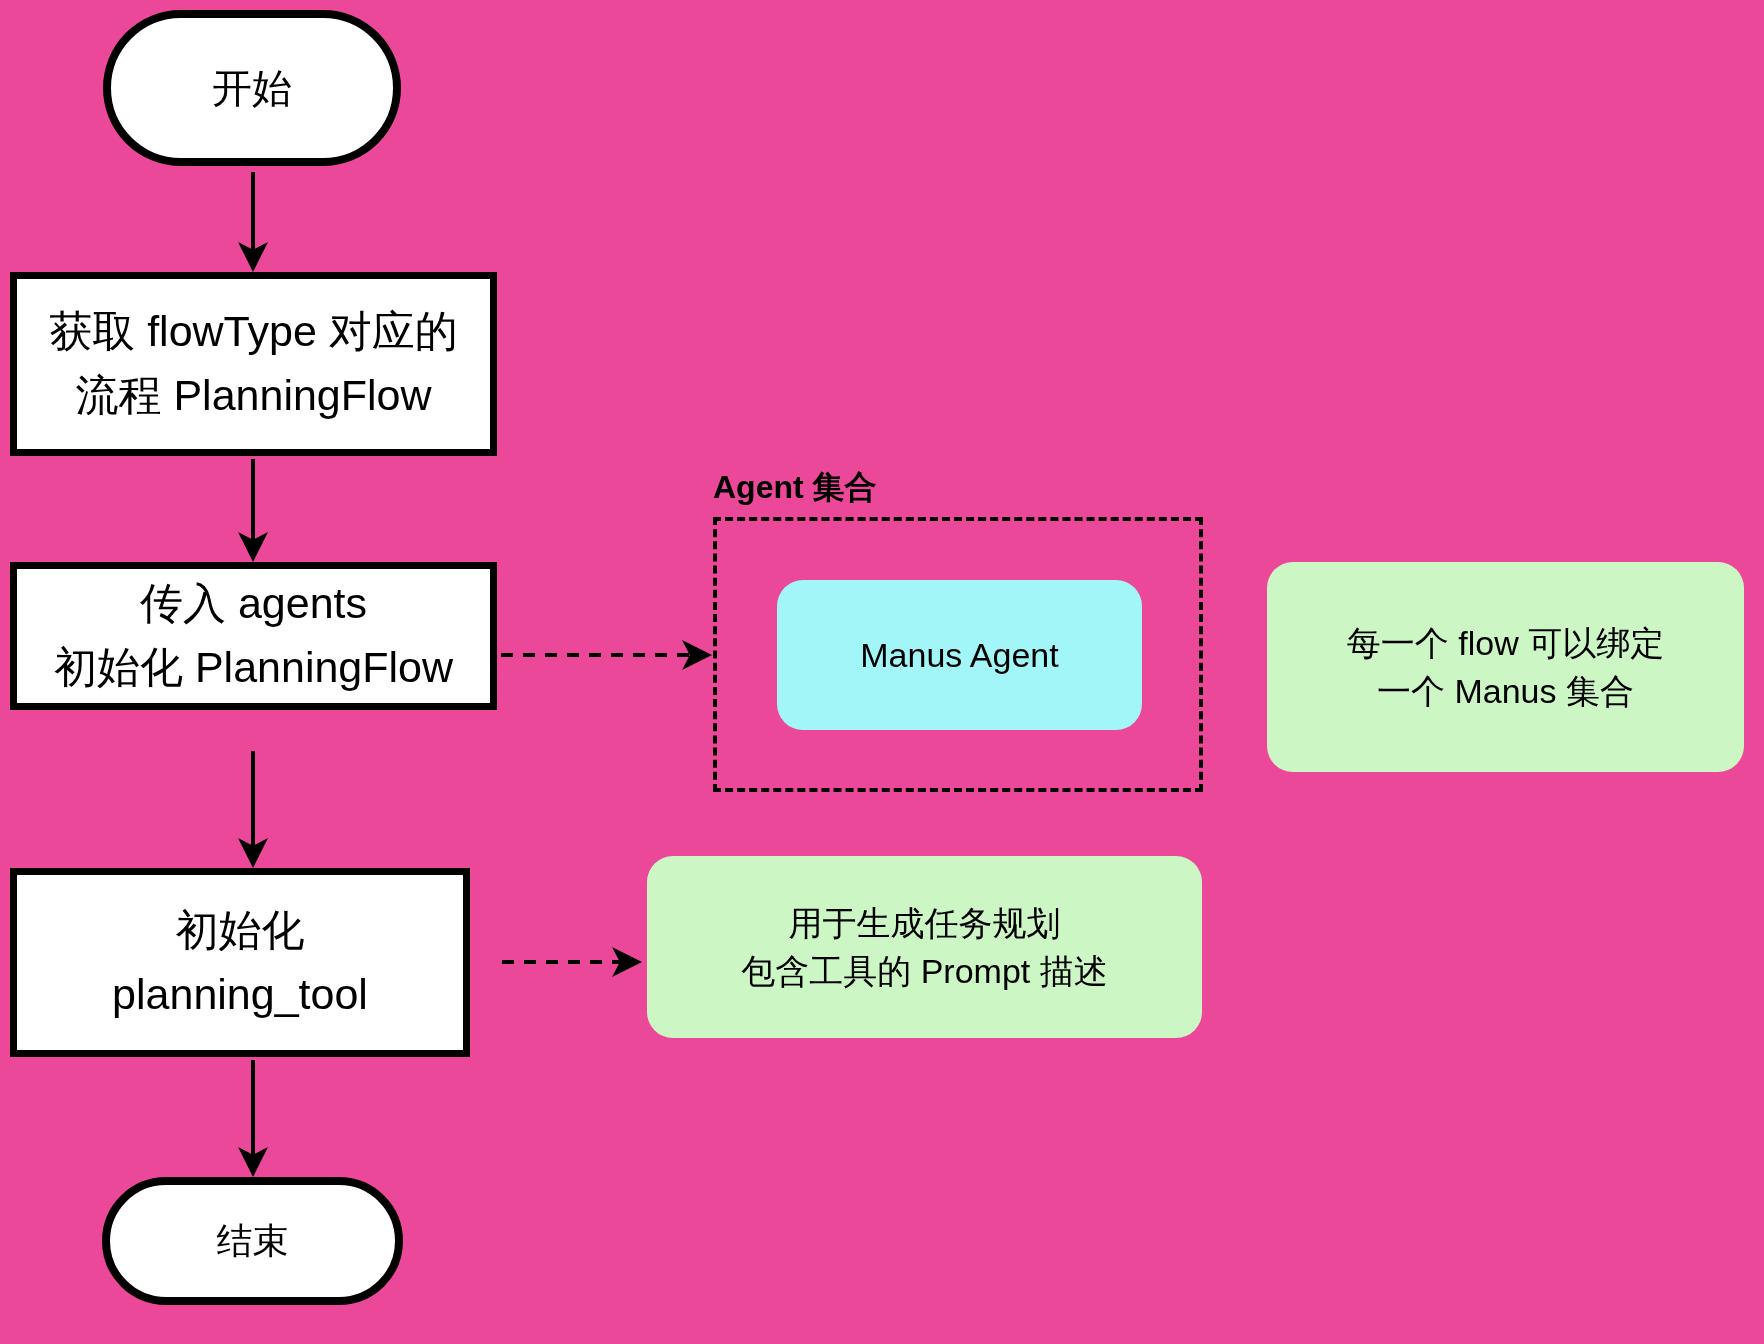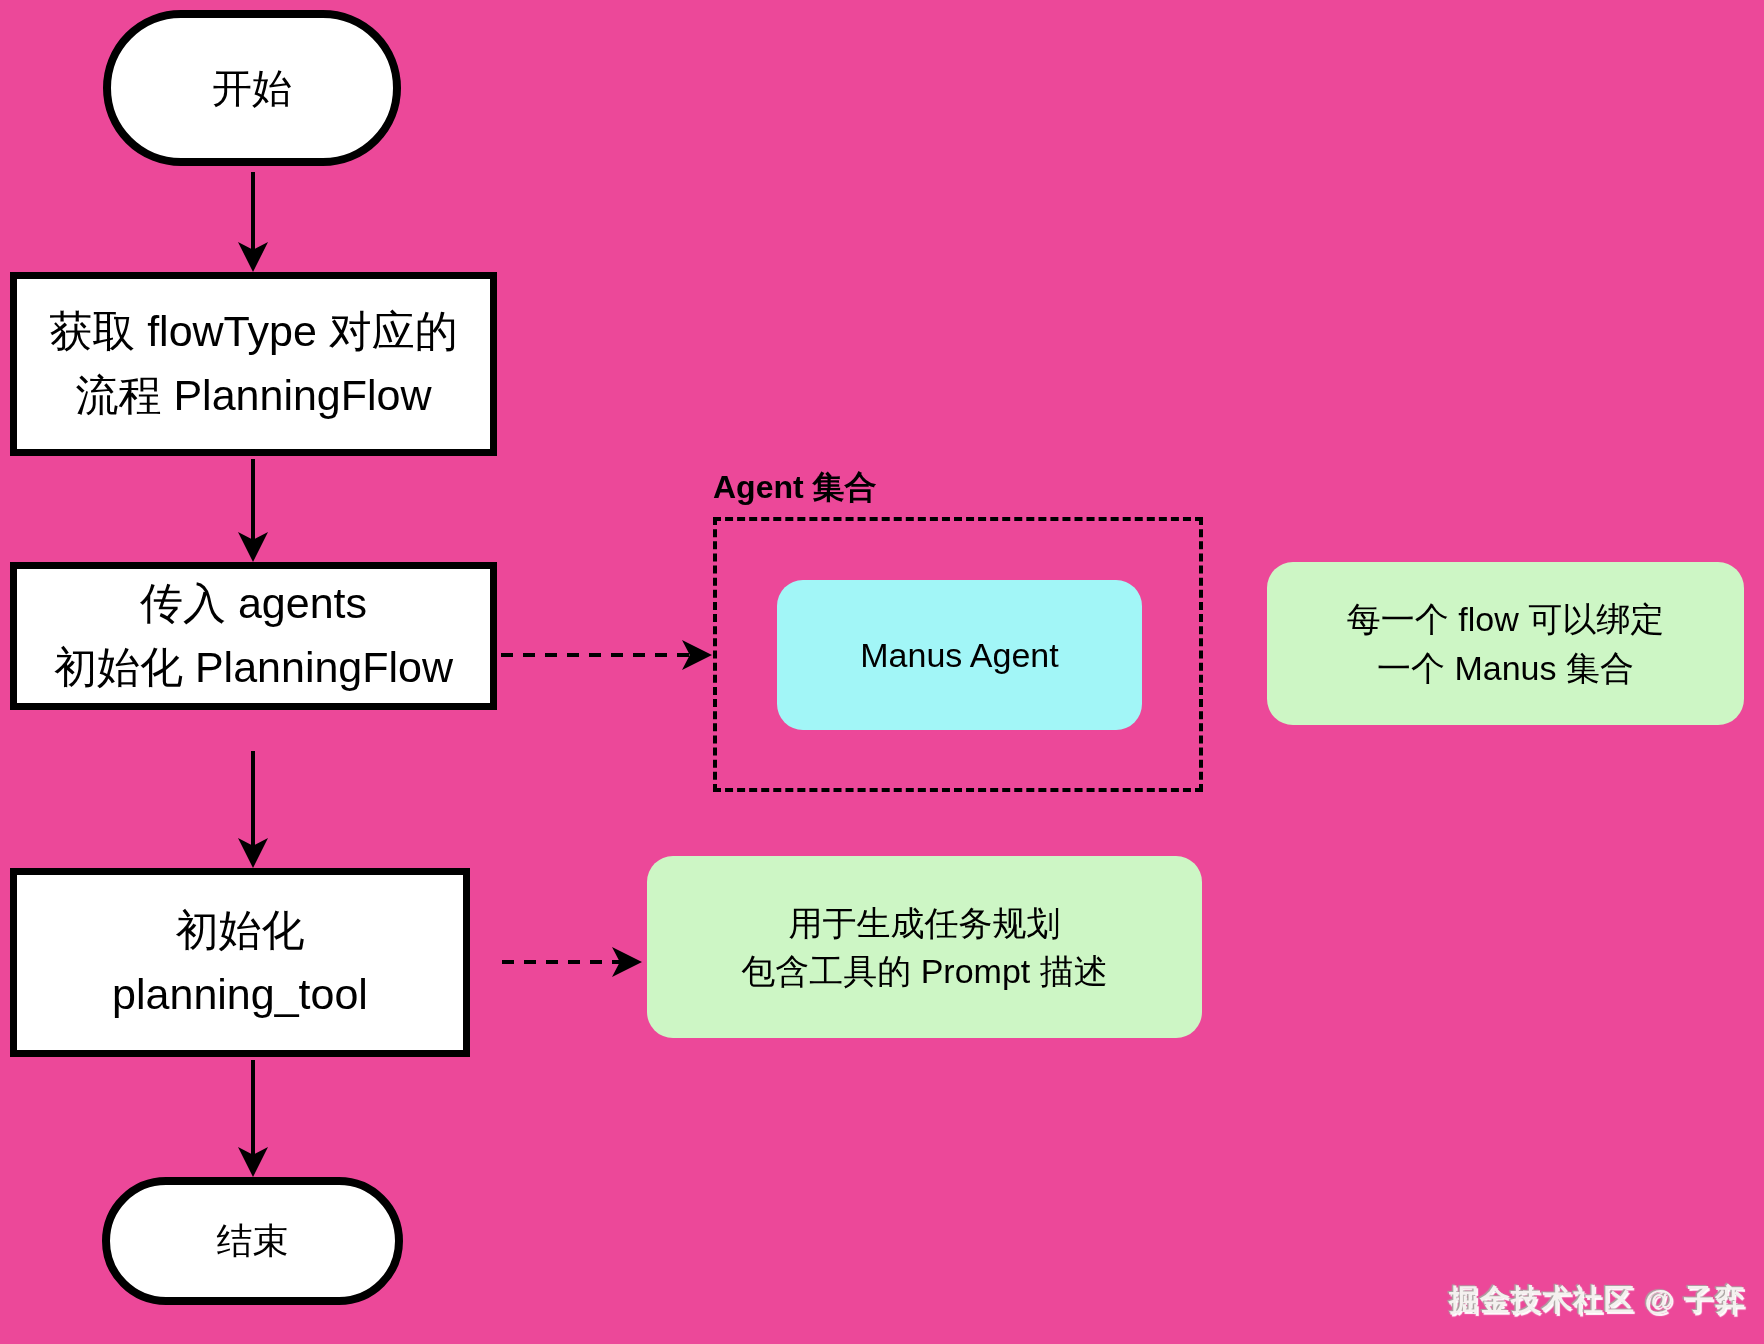--- a/index.html
+++ b/index.html
@@ -107,25 +107,24 @@
   </div>
 
   <div class="group-title" style="left:713px;top:466px;width:490px;">Agent 集合</div>
 
   <div class="dashed-group" style="left:713px;top:517px;width:490px;height:275px;"></div>
 
   <div class="pill agent" style="left:777px;top:580px;width:365px;height:150px;">
     <span>Manus Agent</span>
   </div>
 
-  <div class="pill note" style="left:1267px;top:562px;width:477px;height:163px;">
+  <div class="pill note" style="left:1267px;top:562px;width:477px;height:210px;">
     <span>每一个 flow 可以绑定</span>
     <span>一个 Manus 集合</span>
   </div>
 
   <div class="pill note" style="left:647px;top:856px;width:555px;height:182px;">
     <span>用于生成任务规划</span>
     <span>包含工具的 Prompt 描述</span>
   </div>
 
-  <div class="watermark">掘金技术社区 @ 子弈</div>
 
 </div>
 
 </body></html>

